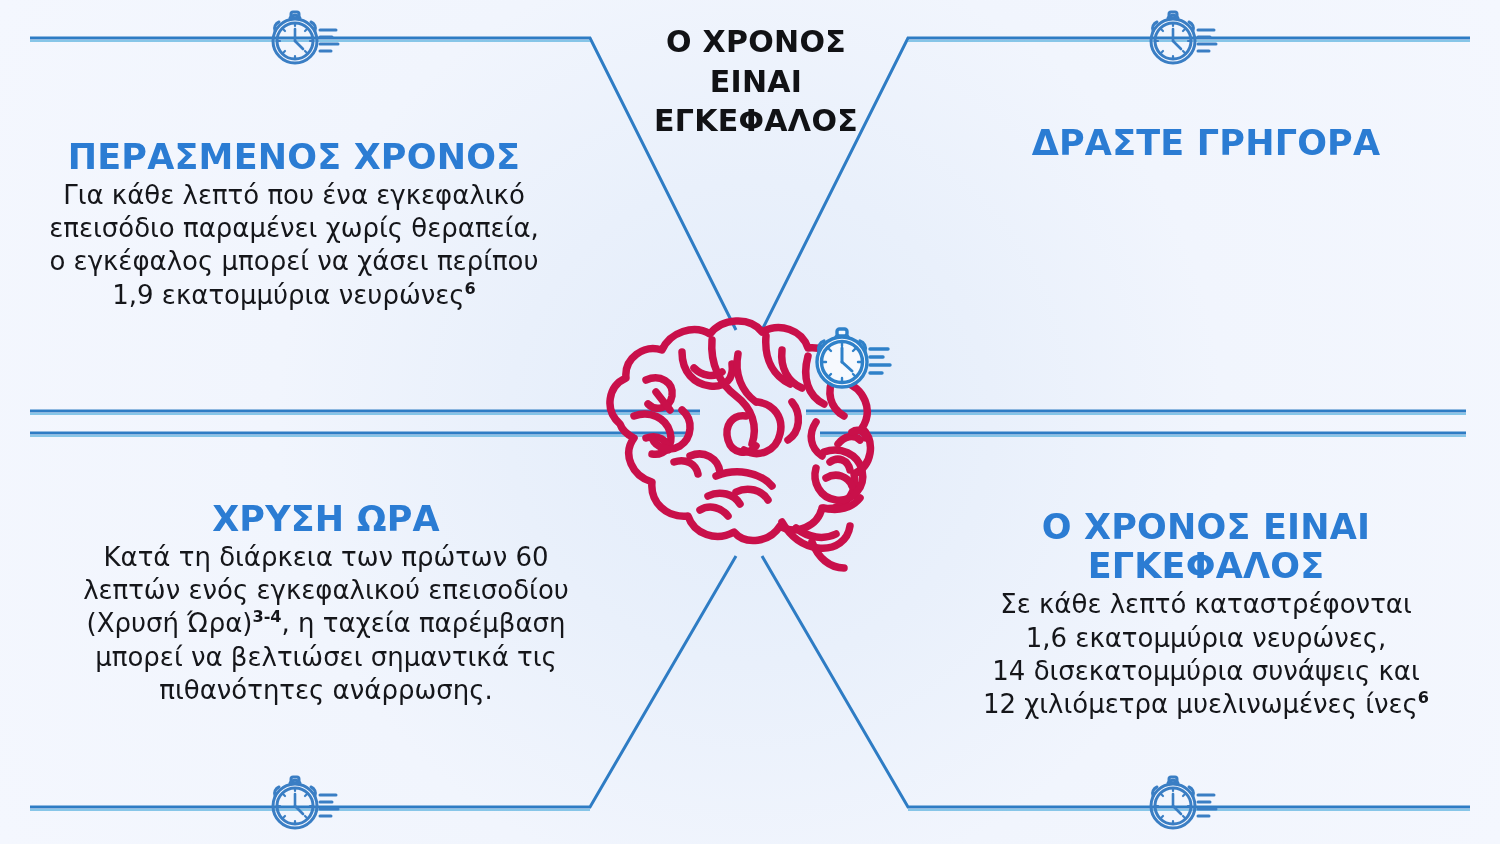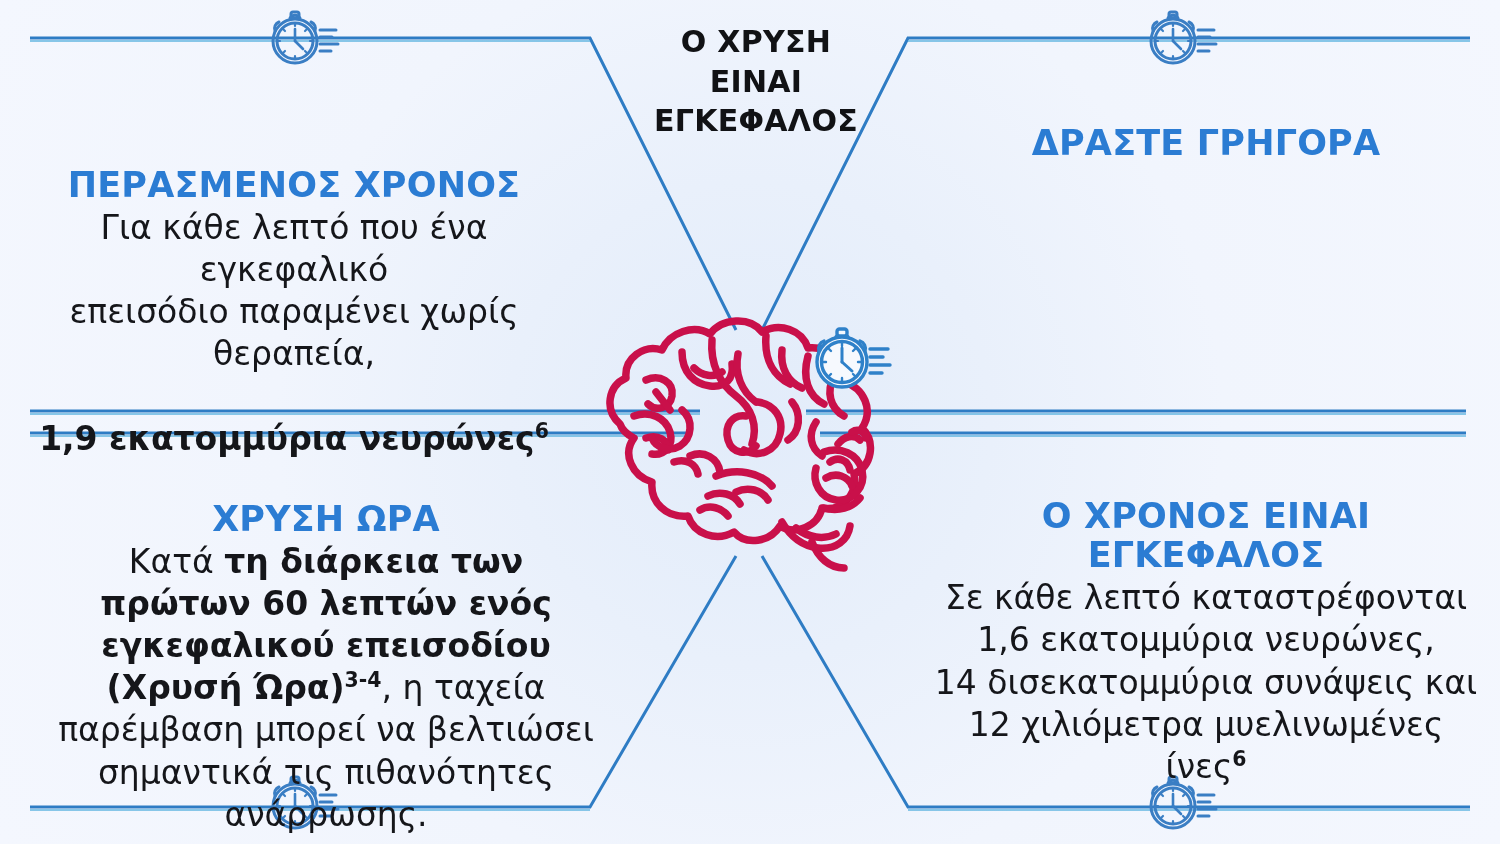--- a/index.html
+++ b/index.html
@@ -21,33 +21,33 @@
     color:#2b7cd3;
     font-weight:bold;
     font-size:35px;
     line-height:1.12;
     letter-spacing:.2px;
     margin:0 0 2px 0;
     white-space:pre-line;
   }
   .qbody{
     color:#15161a;
-    font-size:33px;
+    font-size:26px;
     line-height:1.275;
     margin:0;
     white-space:pre-line;
   }
-  .qbody b{font-weight:bold;}
+  .qbody b{font-weight:normal;}
   sup{font-size:.62em;font-weight:bold;vertical-align:super;line-height:0;}
 
   
-  #q-tl{left:18px;  top:138px; width:552px;margin-top:28px;}
+  #q-tl{left:18px;  top:138px; width:552px;}
   #q-tr{left:930px; top:124px; width:552px;}
   #q-bl{left:56px;  top:500px; width:540px;}
-  #q-br{left:930px; top:497px; width:552px;}
+  #q-br{left:930px; top:508px; width:552px;}
 
   #center-title{
     position:absolute;left:600px;top:22px;width:312px;
     text-align:center;
     color:#111215;
     font-weight:bold;
     font-size:30px;
     line-height:1.32;
     white-space:pre-line;
     letter-spacing:.3px;
@@ -89,21 +89,21 @@
       <path d="M1470,41 L908,41"></path>
       <path d="M30,810 L590,810"></path>
       <path d="M1470,810 L908,810"></path>
       <path d="M30,414 L700,414"></path>
       <path d="M30,436 L690,436"></path>
       <path d="M1466,414 L806,414"></path>
       <path d="M1466,436 L820,436"></path>
     </g>
   </svg>
 
-  <div id="center-title">Ο ΧΡΥΣΗ
+  <div id="center-title">Ο ΧΡΟΝΟΣ
 ΕΙΝΑΙ
 ΕΓΚΕΦΑΛΟΣ</div>
 
   <svg class="sw" id="sw-tl" viewBox="0 0 80 62" xmlns="http://www.w3.org/2000/svg">
     <g fill="none" stroke="#3a7ec4" stroke-width="3" stroke-linecap="round">
       <circle cx="33" cy="33" r="22"></circle>
       <circle cx="33" cy="33" r="18"></circle>
       <path d="M28,10 a6,6 0 0 1 10,0"></path>
       <rect x="29" y="4" width="8" height="6" rx="2"></rect>
       <path d="M17,14 a7,7 0 0 0 -4,9"></path>
@@ -300,21 +300,21 @@
         <path d="M64,24 L82,24"></path>
         <path d="M64,32 L77,32"></path>
         <path d="M64,40 L84,40"></path>
         <path d="M64,48 L76,48"></path>
       </g>
     </g>
   </svg>
 
   <div class="quad" id="q-tl">
     <div class="qhead">ΠΕΡΑΣΜΕΝΟΣ ΧΡΟΝΟΣ</div>
-    <div class="qbody"><span>Για κάθε λεπτό που ένα εγκεφαλικό</span><br><span>επεισόδιο παραμένει χωρίς θεραπεία,</span><br><br><b>1,9 εκατομμύρια νευρώνες</b><sup>6</sup></div>
+    <div class="qbody"><span>Για κάθε λεπτό που ένα εγκεφαλικό</span><br><span>επεισόδιο παραμένει χωρίς θεραπεία,</span><br><span>ο εγκέφαλος μπορεί να χάσει περίπου</span><br><b>1,9 εκατομμύρια νευρώνες</b><sup>6</sup></div>
   </div>
 
   <div class="quad" id="q-tr">
     <div class="qhead">ΔΡΑΣΤΕ ΓΡΗΓΟΡΑ</div>
   </div>
 
   <div class="quad" id="q-bl">
     <div class="qhead">ΧΡΥΣΗ ΩΡΑ</div>
     <div class="qbody"><span>Κατά </span><b>τη διάρκεια των πρώτων 60 λεπτών ενός εγκεφαλικού επεισοδίου (Χρυσή Ώρα)</b><sup>3-4</sup><span>, η ταχεία παρέμβαση μπορεί να βελτιώσει σημαντικά τις πιθανότητες ανάρρωσης.</span></div>
   </div>

